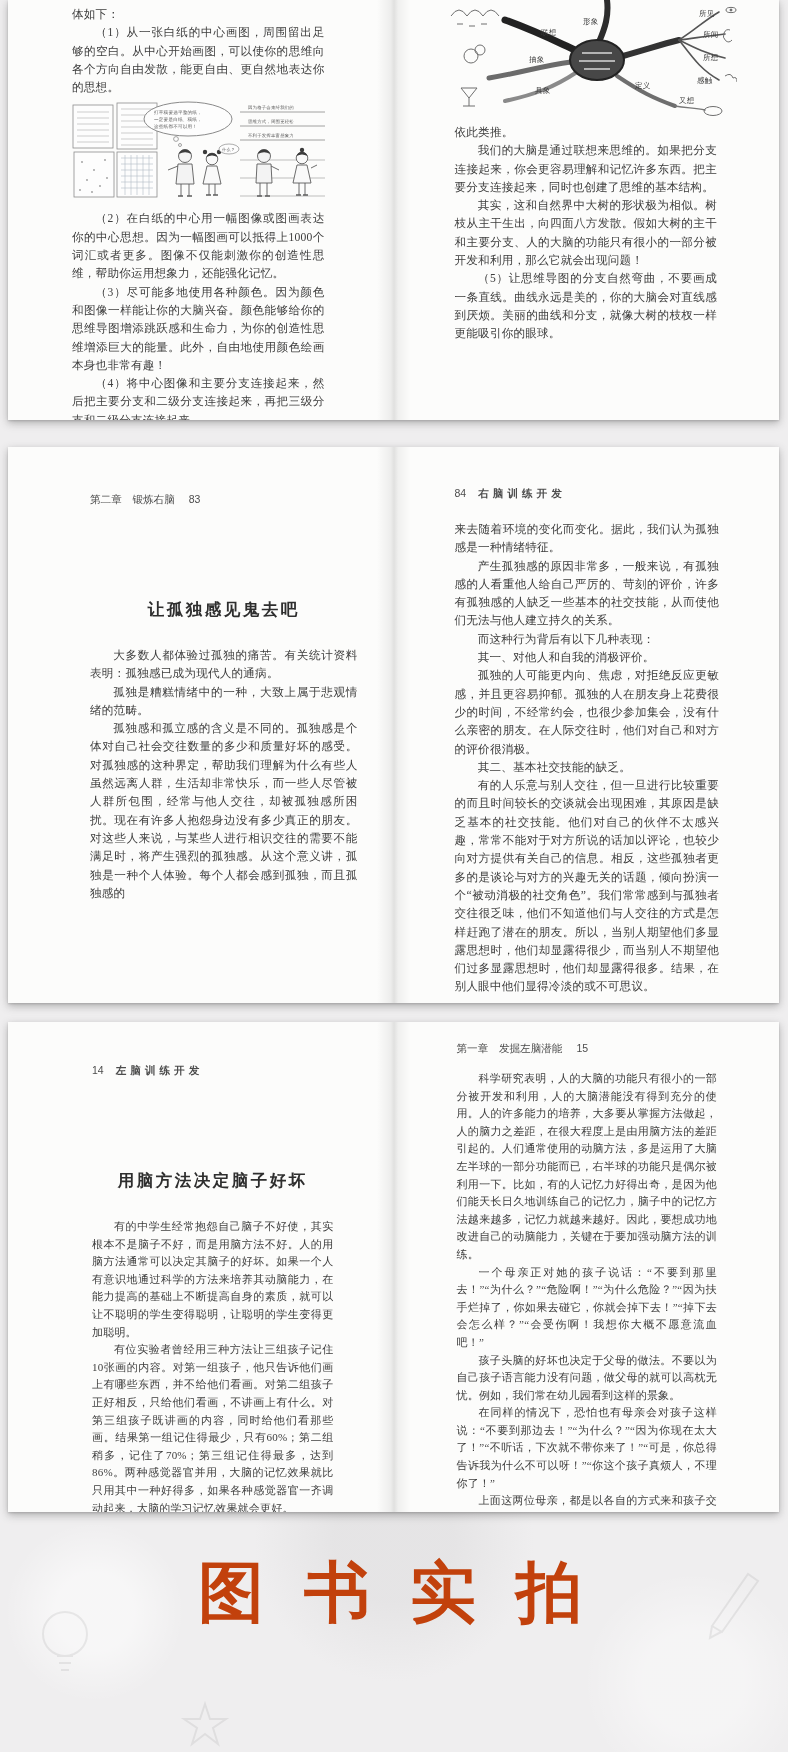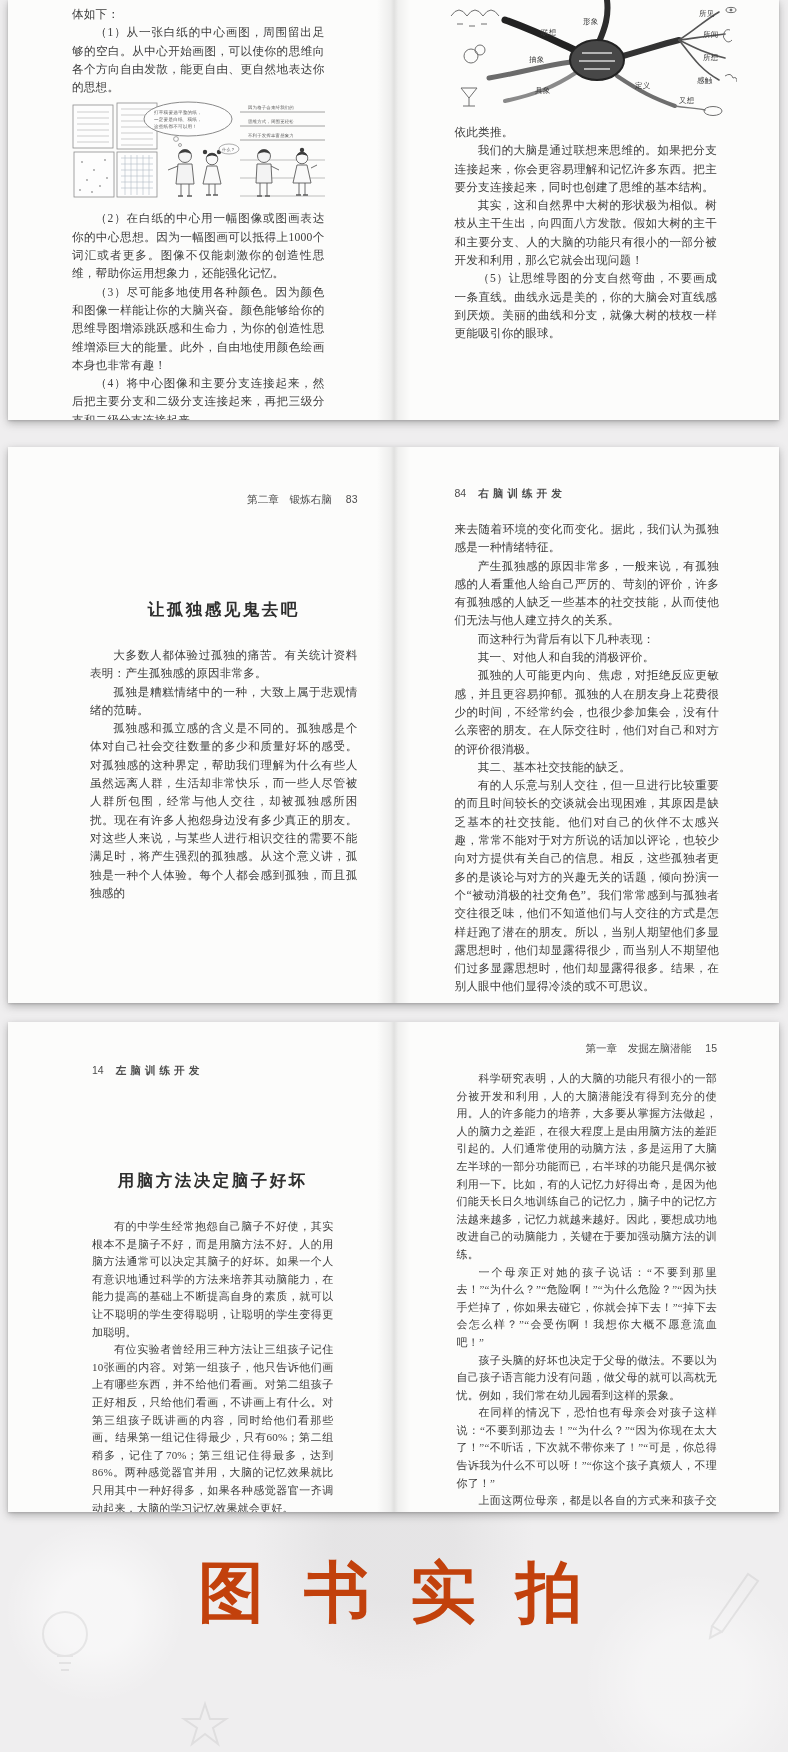--- a/index.html
+++ b/index.html
@@ -16,21 +16,21 @@
           box-shadow:0 3px 8px rgba(70,70,70,.38),0 1px 2px rgba(0,0,0,.15);display:flex;}
   .spread::after{content:"";position:absolute;top:0;bottom:0;left:50%;width:34px;margin-left:-17px;
      background:linear-gradient(90deg,rgba(0,0,0,0) 0%,rgba(0,0,0,.06) 40%,rgba(0,0,0,.11) 50%,rgba(0,0,0,.05) 62%,rgba(0,0,0,0) 100%);
      pointer-events:none;}
   .page{width:50%;box-sizing:border-box;position:relative;color:#3c3c3c;overflow:hidden;}
   .body-text{font-size:11.6px;line-height:18.3px;text-align:justify;letter-spacing:.2px;color:#3d3d3d;}
   .s3 .body-text{font-size:11px;line-height:17.6px;}
   .p{margin:0;text-indent:2em;}
   .p.cont{text-indent:0;}
   .runhead{font-size:10.6px;color:#4c4c4c;white-space:nowrap;}
-  .runhead.right{text-align:right;}
+  .runhead.right{text-align:left;}
   .runhead .pn{font-family:"Liberation Sans","DejaVu Sans",sans-serif;font-size:10.5px;}
   .runhead .spaced{letter-spacing:4px;font-weight:700;margin-left:12px;}
   .runhead .gap-left{margin-left:14px;}
   .sec-title{font-size:16.5px;font-weight:700;text-align:center;letter-spacing:2.5px;color:#2e2e2e;margin:0;}
   .illus{display:block;margin:3px 0 4px 0;}
   .mindmap{display:block;margin:0 0 6px -18px;}
   .footer-title{position:absolute;top:1548px;left:0;width:100%;text-align:center;
      font-family:"Liberation Sans","DejaVu Sans",sans-serif;font-weight:700;font-size:66px;
      color:#c2410c;letter-spacing:40px;padding-left:32px;box-sizing:border-box;}
   .doodle{position:absolute;opacity:.12;pointer-events:none;}
@@ -199,21 +199,21 @@
     </div>
   </div>
 
   <div class="spread s2" id="spread2" style="top:447px;height:556px;">
     <div class="page" style="padding:46px 36px 0 82px;">
       <div class="runhead right">
         <span>第二章　锻炼右脑</span><span class="pn gap-left">83</span>
       </div>
       <h2 class="sec-title" style="margin-top:92px;">让孤独感见鬼去吧</h2>
       <div class="body-text" style="margin-top:26px;">
-        <p class="p">大多数人都体验过孤独的痛苦。有关统计资料表明：产生孤独感的原因非常多。</p>
+        <p class="p">大多数人都体验过孤独的痛苦。有关统计资料表明：孤独感已成为现代人的通病。</p>
         <p class="p">孤独是糟糕情绪中的一种，大致上属于悲观情绪的范畴。</p>
         <p class="p">孤独感和孤立感的含义是不同的。孤独感是个体对自己社会交往数量的多少和质量好坏的感受。对孤独感的这种界定，帮助我们理解为什么有些人虽然远离人群，生活却非常快乐，而一些人尽管被人群所包围，经常与他人交往，却被孤独感所困扰。现在有许多人抱怨身边没有多少真正的朋友。对这些人来说，与某些人进行相识交往的需要不能满足时，将产生强烈的孤独感。从这个意义讲，孤独是一种个人体验。每个人都会感到孤独，而且孤独感的</p>
       </div>
     </div>
     <div class="page" style="padding:40px 60px 0 61px;">
       <div class="runhead">
         <span class="pn">84</span><span class="spaced">右脑训练开发</span>
       </div>
       <div class="body-text" style="margin-top:20px;">
         <p class="p cont">来去随着环境的变化而变化。据此，我们认为孤独感是一种情绪特征。</p>

